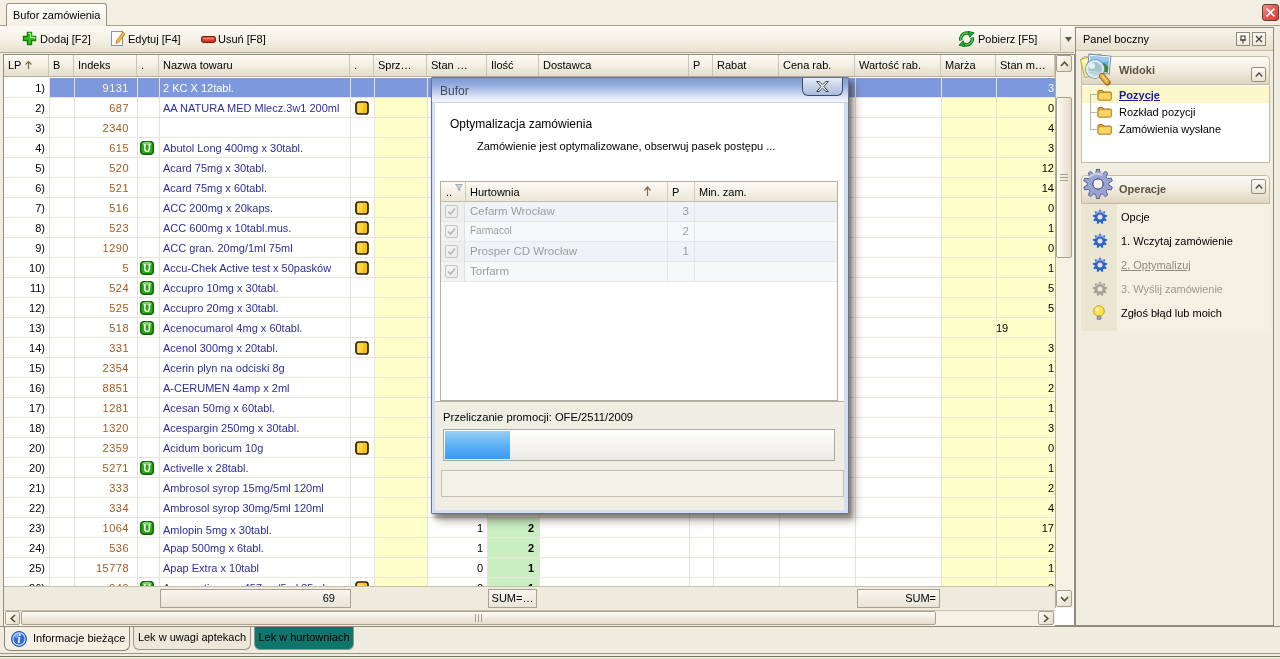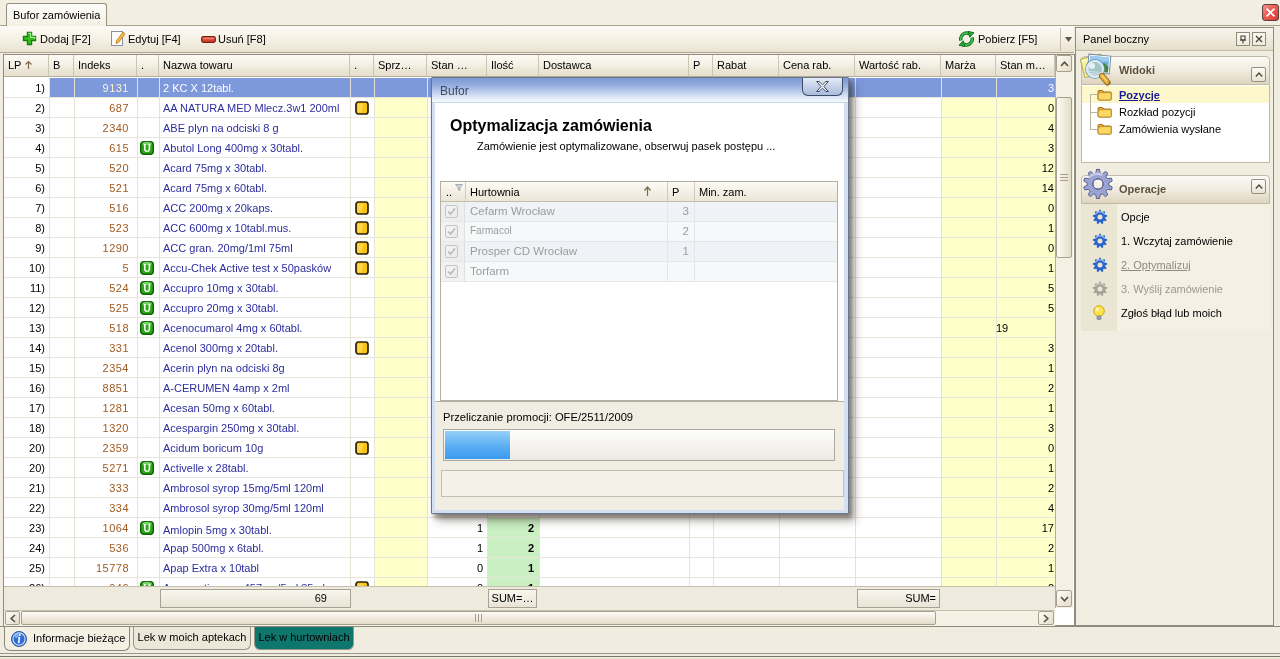--- a/index.html
+++ b/index.html
@@ -131,21 +131,20 @@
 <div class="celltxt" style="left:4px;top:102px;width:41px;text-align:right;height:20px;color:#000">2)</div>
 <div class="celltxt" style="left:74px;top:102px;width:55px;text-align:right;height:20px;color:#a0591e;letter-spacing:0.5px">687</div>
 <div class="celltxt" style="left:163px;top:102px;width:185px;height:20px;color:#2d2d9e">AA NATURA MED Mlecz.3w1 200ml</div>
 <div class="abs" style="left:355px;top:101px;width:14px;height:14px;overflow:hidden"><svg width="14" height="14" viewBox="0 0 14 14">
         <rect x="1" y="1" width="12" height="12" rx="2.5" fill="#f6c416" stroke="#2e2008" stroke-width="1.7"></rect>
         <path d="M2.5 2.5 h6 l-2 9 h-4 z" fill="#fdd64a"></path>
       </svg></div>
 <div class="celltxt" style="left:996px;top:102px;width:58px;text-align:right;height:20px;color:#000">0</div>
 <div class="celltxt" style="left:4px;top:122px;width:41px;text-align:right;height:20px;color:#000">3)</div>
 <div class="celltxt" style="left:74px;top:122px;width:55px;text-align:right;height:20px;color:#a0591e;letter-spacing:0.5px">2340</div>
-<div class="celltxt" style="left:163px;top:122px;width:185px;height:20px;color:#2d2d9e">ABE plyn na odciski 8 g</div>
 <div class="celltxt" style="left:996px;top:122px;width:58px;text-align:right;height:20px;color:#000">4</div>
 <div class="celltxt" style="left:4px;top:142px;width:41px;text-align:right;height:20px;color:#000">4)</div>
 <div class="celltxt" style="left:74px;top:142px;width:55px;text-align:right;height:20px;color:#a0591e;letter-spacing:0.5px">615</div>
 <div class="abs" style="left:140px;top:141px;width:14px;height:14px;overflow:hidden"><svg width="14" height="14" viewBox="0 0 14 14">
         <rect x="0.7" y="0.7" width="12.6" height="12.6" rx="3" fill="#2ba816" stroke="#115f08" stroke-width="1.4"></rect>
         <path d="M2.2 2 a11 11 0 0 1 9.6 0 l-1.2 2.8 a8 8 0 0 0 -7.2 0 z" fill="#7fd96e" opacity="0.9"></path>
         <text x="7" y="11" font-family="Liberation Sans" font-size="10" font-weight="bold" fill="#fff" text-anchor="middle">U</text>
       </svg></div>
 <div class="celltxt" style="left:163px;top:142px;width:185px;height:20px;color:#2d2d9e">Abutol Long 400mg x 30tabl.</div>
 <div class="celltxt" style="left:996px;top:142px;width:58px;text-align:right;height:20px;color:#000">3</div>
@@ -302,21 +301,21 @@
       </svg></div>
 <div class="celltxt" style="left:163px;top:582px;width:185px;height:8px;color:#2d2d9e">Augmentin zaw. 457mg/5ml 35ml</div>
 <div class="abs" style="left:355px;top:581px;width:14px;height:5px;overflow:hidden"><svg width="14" height="14" viewBox="0 0 14 14">
         <rect x="1" y="1" width="12" height="12" rx="2.5" fill="#f6c416" stroke="#2e2008" stroke-width="1.7"></rect>
         <path d="M2.5 2.5 h6 l-2 9 h-4 z" fill="#fdd64a"></path>
       </svg></div>
 <div class="celltxt" style="left:427px;top:582px;width:56px;text-align:right;height:8px">0</div>
 <div class="celltxt" style="left:487px;top:582px;width:47px;text-align:right;font-weight:bold;height:8px">1</div>
 <div class="celltxt" style="left:996px;top:582px;width:58px;text-align:right;height:8px;color:#000">2</div>
 <div class="abs" style="left:4px;top:586px;width:1051px;height:24px;background:#eeeadd;border-top:1px solid #c6bfae"></div>
-<div class="fbox" style="left:160px;width:191px;text-align:right;padding-right:23px">69</div>
+<div class="fbox" style="left:160px;width:191px;text-align:right;padding-right:15px">69</div>
 <div class="fbox" style="left:488px;width:49px;text-align:center">SUM=…</div>
 <div class="fbox" style="left:857px;width:83px;text-align:right;padding-right:3px">SUM=</div>
 <div class="abs" style="left:1055px;top:55px;width:1px;height:553px;background:#b5ad9a"></div>
 <div class="abs" style="left:1056px;top:55px;width:17px;height:553px;background:#f4f0e3"></div>
 <div class="sbtn" style="left:1056px;top:55px;width:16px;height:17px">
       <svg width="9" height="6" viewBox="0 0 9 6">
         <path d="M1 5 L4.5 1.2 L8 5" fill="none" stroke="#55503f" stroke-width="1.6"></path>
       </svg>
     </div>
 <div class="sbtn" style="left:1056px;top:590px;width:16px;height:17px">
@@ -456,33 +455,33 @@
 <div class="abs" style="left:0;top:656px;width:1280px;height:1px;background:#76766a"></div>
 <div class="abs" style="left:0;top:657px;width:1280px;height:2px;background:#e9e9d0"></div>
 <div class="abs" style="left:4px;top:627px;width:126px;height:24px;background:#f4f0e4;border:1px solid #8a8576;border-top:none;border-radius:0 0 6px 6px;line-height:22px">
 <svg style="position:absolute;left:6px;top:4px" width="16" height="16" viewBox="0 0 16 16">
         <circle cx="8" cy="8" r="7.5" fill="#2f6cd4" stroke="#1a4a9e" stroke-width="0.9"></circle>
         <circle cx="8" cy="8" r="6.1" fill="none" stroke="#e8f0fb" stroke-width="1.1" opacity="0.9"></circle>
         <circle cx="5.5" cy="4.6" r="2.4" fill="#8ab2ee" opacity="0.9"></circle>
         <text x="8" y="12.4" text-anchor="middle" font-family="Liberation Serif" font-size="11.5" font-weight="bold" fill="#fff" font-style="italic">i</text>
       </svg>
 <span style="margin-left:28px">Informacje bieżące</span></div>
-<div class="abs" style="left:133px;top:627px;width:118px;height:23px;background:#ece7d8;border:1px solid #9a968a;border-top:none;border-radius:0 0 6px 6px;line-height:21px;text-align:center">Lek w moich aptekach</div>
+<div class="abs" style="left:133px;top:627px;width:118px;height:23px;background:#ece7d8;border:1px solid #9a968a;border-top:none;border-radius:0 0 6px 6px;line-height:21px;text-align:center">Lek w uwagi aptekach</div>
 <div class="abs" style="left:254px;top:627px;width:100px;height:23px;background:#0f766e;border:1px solid #9a968a;border-top:none;border-radius:0 0 6px 6px;line-height:21px;text-align:center">Lek w hurtowniach</div>
 <div class="abs" style="left:431px;top:77px;width:418px;height:437px;border:1px solid #67758f;border-radius:1px;background:#d3dff2;box-shadow:3px 4px 4px rgba(50,38,24,0.42),6px 7px 10px rgba(50,38,24,0.35)"></div>
 <div class="abs" style="left:432px;top:78px;width:416px;height:25px;background:linear-gradient(180deg,#7d9ad2 0%,#8fa9dc 25%,#a9bee7 45%,#ccd9f0 68%,#e9eff9 88%,#f5f8fd 100%);border-bottom:1px solid #c5d3ea"></div>
 <div class="celltxt" style="left:440px;top:84px;font-size:12px;color:#3e4a5e">Bufor</div>
 <div class="abs" style="left:802px;top:78px;width:41px;height:18px;border:1px solid #3f4c66;border-top:none;border-radius:0 0 6px 6px;background:linear-gradient(180deg,#e6ecf6 0%,#c5d1e8 50%,#aabde0 100%);display:flex;align-items:center;justify-content:center">
 <svg width="13" height="11" viewBox="0 0 13 11">
         <path d="M3 0.5 L6.5 3.8 L10 0.5 L12.3 0.5 L7.9 5.5 L12.3 10.5 L10 10.5 L6.5 7.2 L3 10.5 L0.7 10.5 L5.1 5.5 L0.7 0.5 Z" fill="#fff" stroke="#26334d" stroke-width="0.9"></path>
       </svg>
     </div>
 <div class="abs" style="left:435px;top:103px;width:409px;height:299px;background:#fff"></div>
 <div class="abs" style="left:435px;top:402px;width:409px;height:108px;background:#f0ede3"></div>
-<div class="celltxt" style="left:450px;top:117px;font-weight:bold;font-size:16px">Optymalizacja zamówienia</div>
+<div class="celltxt" style="left:450px;top:117px;font-weight:normal;font-size:12px">Optymalizacja zamówienia</div>
 <div class="celltxt" style="left:477px;top:140px;font-size:11px">Zamówienie jest optymalizowane, obserwuj pasek postępu ...</div>
 <div class="abs" style="left:440px;top:181px;width:398px;height:220px;border:1px solid #b3afa2;background:#fff"></div>
 <div class="abs" style="left:441px;top:182px;width:396px;height:20px;background:linear-gradient(180deg,#fcfaf4,#ece6d7);border-bottom:1px solid #c5bdab"></div>
 <div class="celltxt" style="left:446px;top:186px;width:18px">..</div>
 <div class="abs" style="left:465px;top:182px;width:1px;height:20px;background:#d2cab8"></div>
 <div class="celltxt" style="left:470px;top:186px;width:196px">Hurtownia</div>
 <div class="abs" style="left:667px;top:182px;width:1px;height:20px;background:#d2cab8"></div>
 <div class="celltxt" style="left:672px;top:186px;width:21px">P</div>
 <div class="abs" style="left:694px;top:182px;width:1px;height:20px;background:#d2cab8"></div>
 <div class="celltxt" style="left:699px;top:186px;width:137px">Min. zam.</div>

